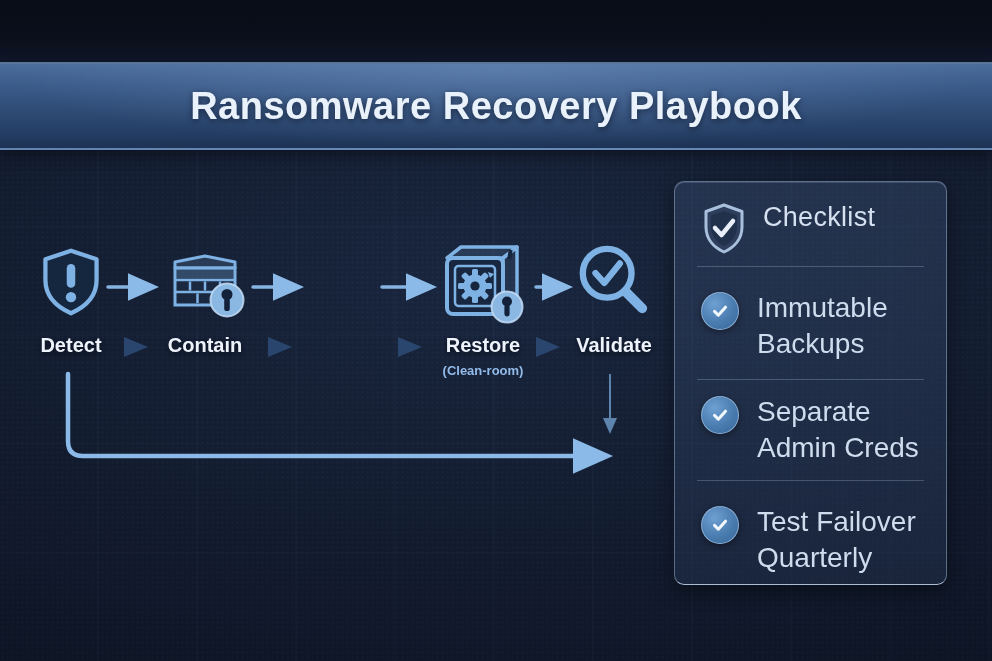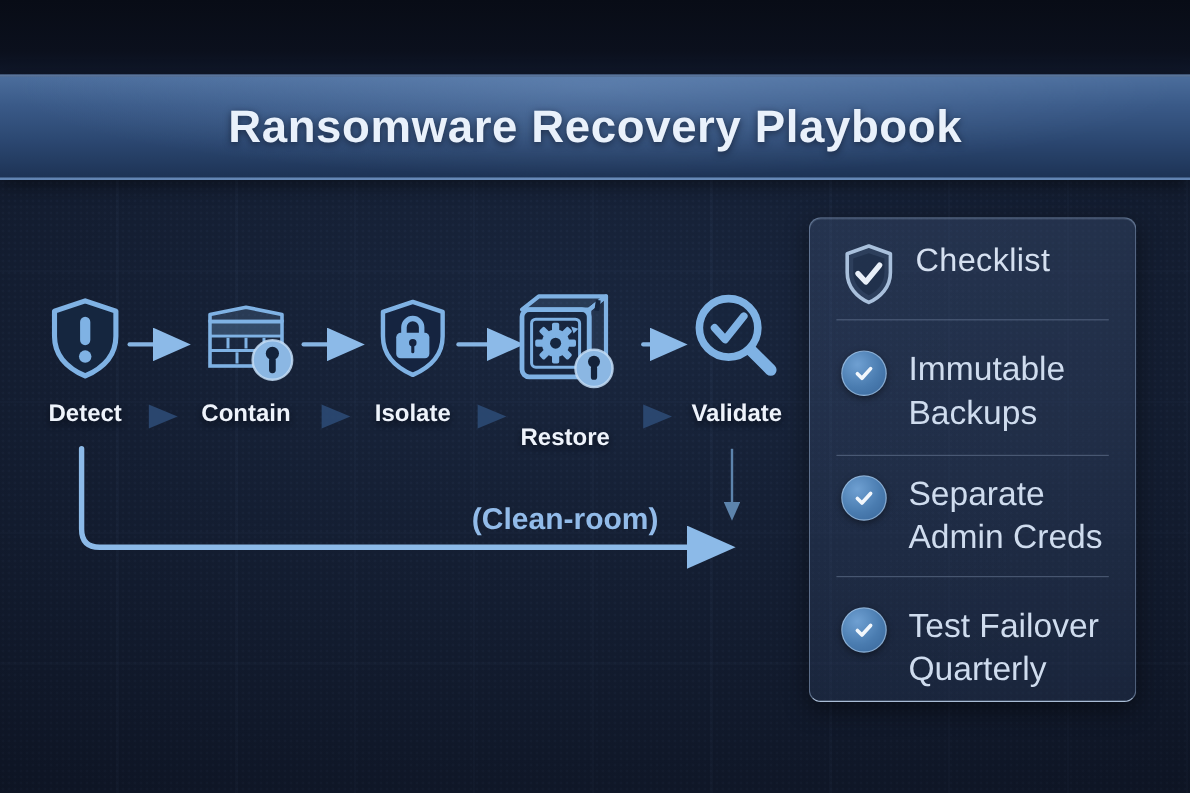--- a/index.html
+++ b/index.html
@@ -27,21 +27,21 @@
     box-shadow:0 4px 14px rgba(0,0,0,0.45);
   }
   .banner-title{
     font-size:38px;font-weight:700;letter-spacing:0.5px;color:#e9f1fb;
     text-shadow:0 2px 6px rgba(8,14,28,0.6);
   }
   .step{position:absolute;top:240px;width:150px;display:flex;flex-direction:column;align-items:center;}
   .step .icon-box{height:84px;display:flex;align-items:center;justify-content:center;}
   .step .lbl{margin-top:10px;font-size:20px;font-weight:600;color:#eef3fb;
     text-shadow:0 2px 5px rgba(5,10,20,0.7);white-space:nowrap;}
-  .step .sub{margin-top:22px;font-size:25px;font-weight:600;color:#92bbe9;white-space:nowrap;}
+  .step .sub{margin-top:6px;font-size:13px;font-weight:600;color:#92bbe9;white-space:nowrap;}
   .arrow-layer{position:absolute;left:0;top:0;pointer-events:none;}
   .panel{
     position:absolute;left:674px;top:181px;width:271px;height:402px;
     background:linear-gradient(180deg,rgba(62,82,118,0.38),rgba(40,56,86,0.42));
     border:1.5px solid rgba(158,182,214,0.50);
     border-bottom-color:rgba(196,216,240,0.85);
     border-radius:10px;
     box-shadow:0 6px 20px rgba(0,0,0,0.45), inset 0 1px 0 rgba(180,205,235,0.18);
   }
   .panel .hdr{position:absolute;left:26px;top:20px;display:flex;gap:16px;}
@@ -118,34 +118,22 @@
         <line x1="37.5" y1="50.5" x2="37.5" y2="60" stroke="#7fb2e4" stroke-width="2.5"></line>
         <line x1="52.5" y1="50.5" x2="52.5" y2="60" stroke="#7fb2e4" stroke-width="2.5"></line>
         <circle cx="67" cy="57" r="16.5" fill="#8bb7e3" stroke="rgba(195,220,244,0.85)" stroke-width="2"></circle>
         <circle cx="67" cy="51.5" r="5.5" fill="#13223a"></circle>
         <rect x="64.2" y="55" width="5.6" height="13" rx="2.6" fill="#13223a"></rect>
       </svg>
     </div>
     <div class="lbl">Contain</div>
   </div>
 
-  <div class="step" style="left:269px;">
-    <div class="icon-box">
-      <svg width="70" height="74" viewBox="0 0 76 76">
-        <path d="M38 5 L65 14 V36 C65 53 54 64 38 71 C22 64 11 53 11 36 V14 Z" fill="#152440" stroke="#7fb2e4" stroke-width="4" stroke-linejoin="round"></path>
-        <path d="M30 34 v-6 a8 8 0 0 1 16 0 v6" fill="none" stroke="#7fb2e4" stroke-width="5"></path>
-        <rect x="23" y="33" width="30" height="23" rx="4" fill="#7fb2e4"></rect>
-        <circle cx="38" cy="42" r="3.4" fill="#152440"></circle>
-        <rect x="36.6" y="44" width="2.8" height="7.5" rx="1.4" fill="#152440"></rect>
-      </svg>
-    </div>
-    <div class="lbl">Isolate</div>
-  </div>
-
-  <div class="step" style="left:396px;gap:20px;">
+
+  <div class="step" style="left:408px;">
     <div class="icon-box">
       <svg width="96" height="88" viewBox="0 0 96 88">
         <polygon points="12,20 26,9 82,9 68,20" fill="rgba(127,178,228,0.15)" stroke="#7fb2e4" stroke-width="3.5" stroke-linejoin="round"></polygon>
         <polygon points="68,20 82,9 82,60 68,76" fill="rgba(127,178,228,0.10)" stroke="#7fb2e4" stroke-width="3.5" stroke-linejoin="round"></polygon>
         <rect x="73" y="12" width="4" height="9" fill="#16263f" transform="rotate(8 75 16)"></rect>
         <rect x="12" y="20" width="56" height="56" rx="6" fill="rgba(24,40,66,0.6)" stroke="#7fb2e4" stroke-width="4"></rect>
         <rect x="20" y="28" width="40" height="40" rx="3.5" fill="none" stroke="#7fb2e4" stroke-width="2.5"></rect>
         <g transform="translate(40,48)" fill="#7fb2e4">
           <rect x="-3" y="-17" width="6" height="8" rx="1.5"></rect>
           <rect x="-3" y="-17" width="6" height="8" rx="1.5" transform="rotate(45)"></rect>

